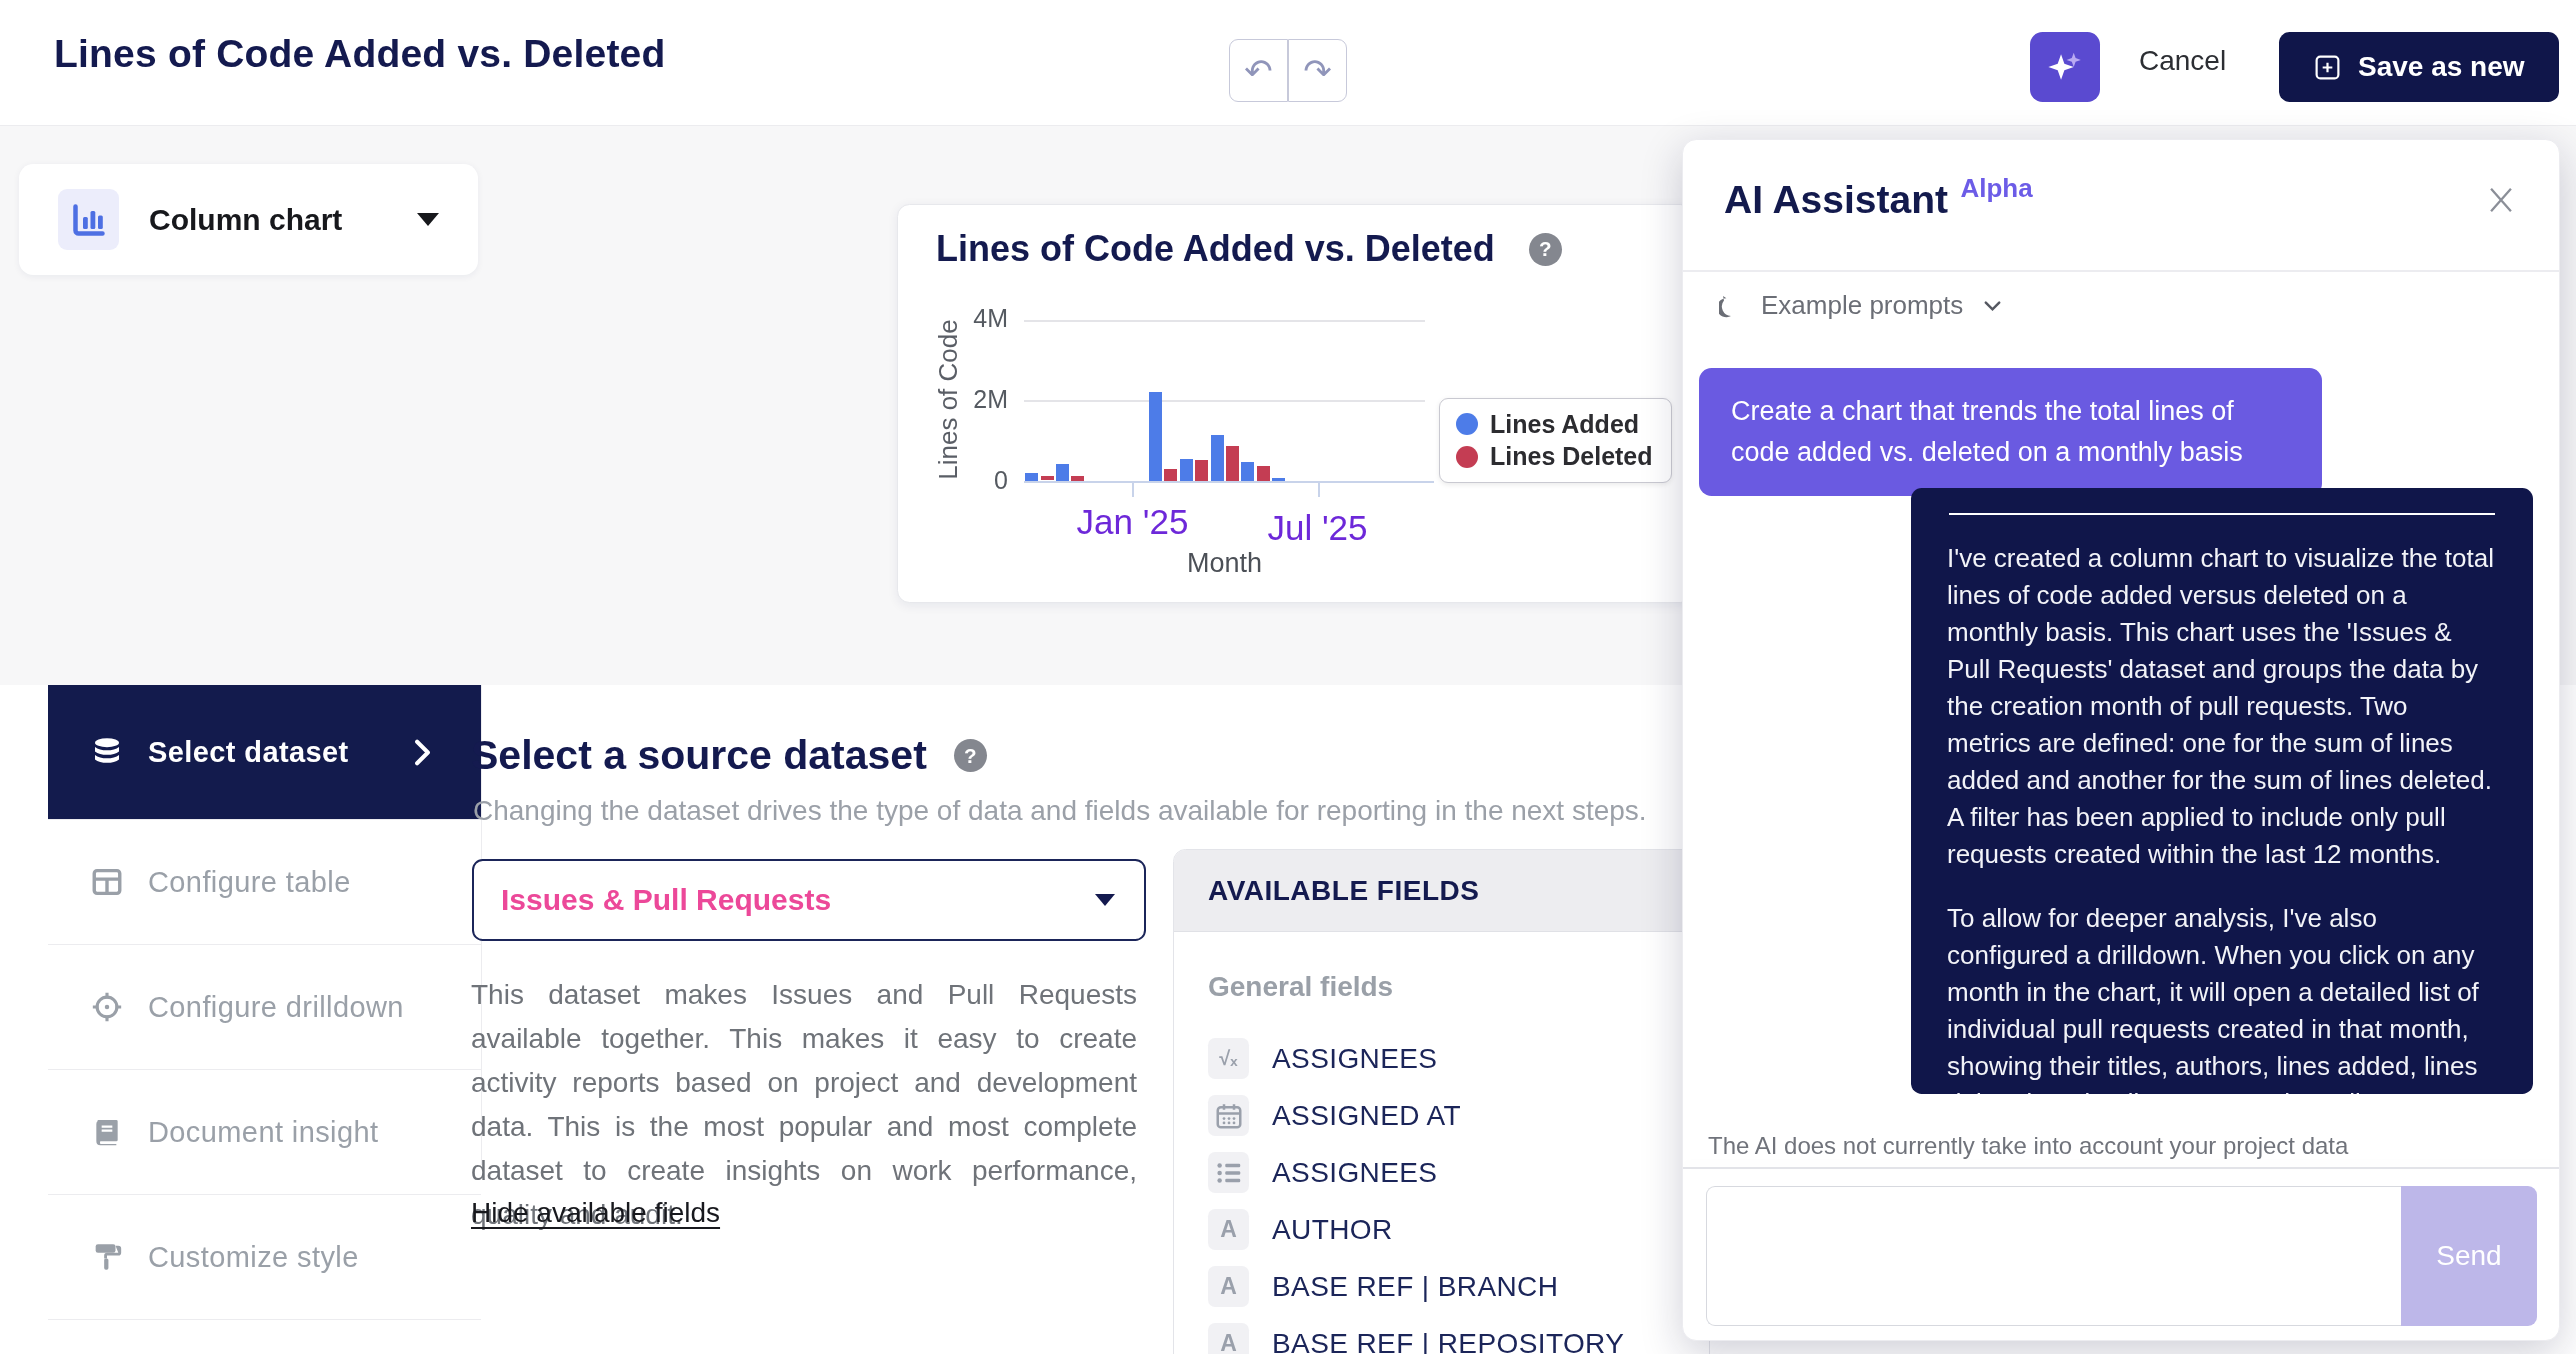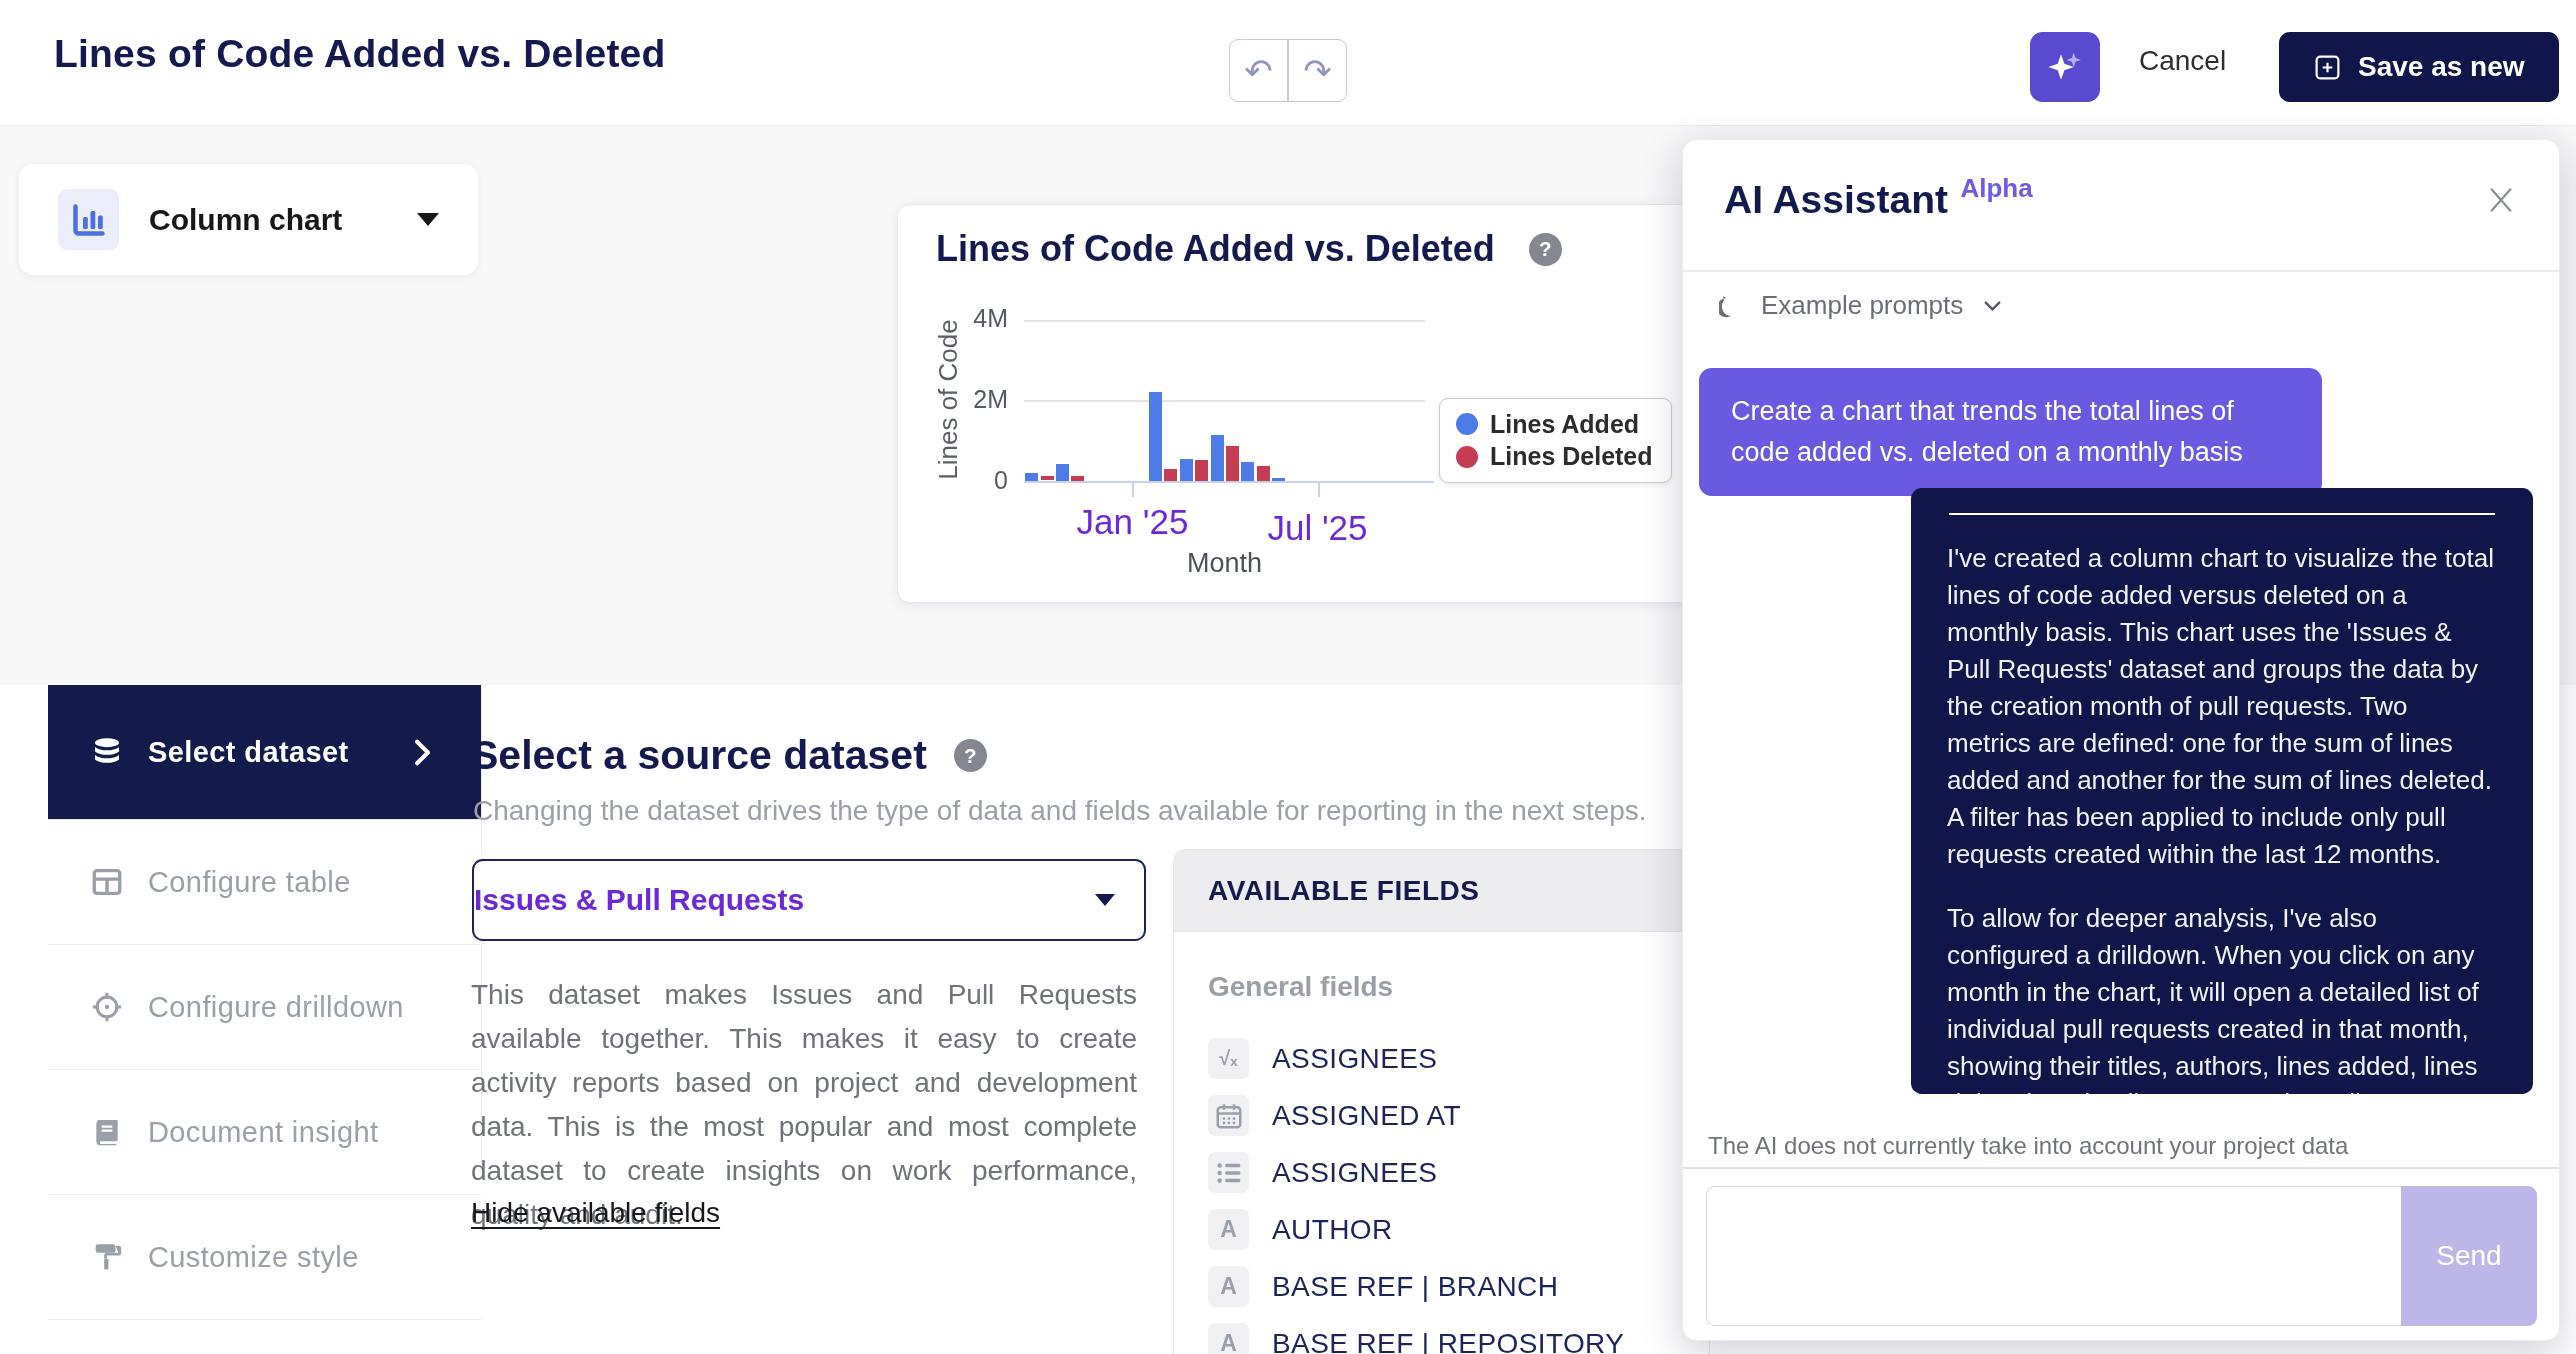--- a/index.html
+++ b/index.html
@@ -49,21 +49,21 @@
   .step.active { background:#131b4d; }
   .step-icon { width:36px; margin-left:41px; display:flex; justify-content:center; }
   .step-label { margin-left:23px; font-size:29px; color:#9aa0a8; letter-spacing:0.4px; }
   .step.active .step-label { color:#fff; font-weight:bold; }
   .step-chev { position:absolute; right:47px; }
 
   .content-heading { position:absolute; left:471px; top:47px; display:flex; align-items:center; gap:27px; }
   .content-heading h2 { font-size:41px; font-weight:bold; color:#141a4f; }
   .content-sub { position:absolute; left:473px; top:110px; font-size:28px; color:#9ba0a8; }
   .ds-select { position:absolute; left:472px; top:174px; width:674px; height:82px; background:#fff; border:2.7px solid #1b2559; border-radius:10.7px; display:flex; align-items:center; cursor:pointer; }
-  .ds-select .val { font-size:30px; font-weight:bold; color:#6d28d9; }
+  .ds-select .val { margin-left:27px; font-size:30px; font-weight:bold; color:#ec4899; }
   .ds-select .caret { margin-left:auto; margin-right:29px; width:0; height:0; border-left:10.7px solid transparent; border-right:10.7px solid transparent; border-top:12.5px solid #141a4f; }
   .ds-desc { position:absolute; left:471px; top:288px; width:666px; font-size:28px; line-height:44px; color:#6f7379; text-align:justify; }
   .fields-link { position:absolute; left:471px; top:512px; font-size:28px; color:#17181d; text-decoration:underline; text-underline-offset:5.4px; cursor:pointer; }
 
   
   .fields-panel { position:absolute; left:1173px; top:164px; width:537px; height:528px; background:#fff; border:1.8px solid #e3e4e9; border-radius:12.5px 12.5px 0 0; overflow:hidden; }
   .fields-header { height:82px; background:#ededf0; border-bottom:1.8px solid #e0e1e6; display:flex; align-items:center; padding-left:34px; font-size:28px; font-weight:bold; color:#141a4f; letter-spacing:0.5px; }
   .fields-body { padding:39px 0 0 34px; }
   .fields-group { font-size:28px; font-weight:600; color:#9aa0a8; margin-bottom:27px; }
   .field-row { display:flex; align-items:center; gap:23px; height:57px; cursor:pointer; }

